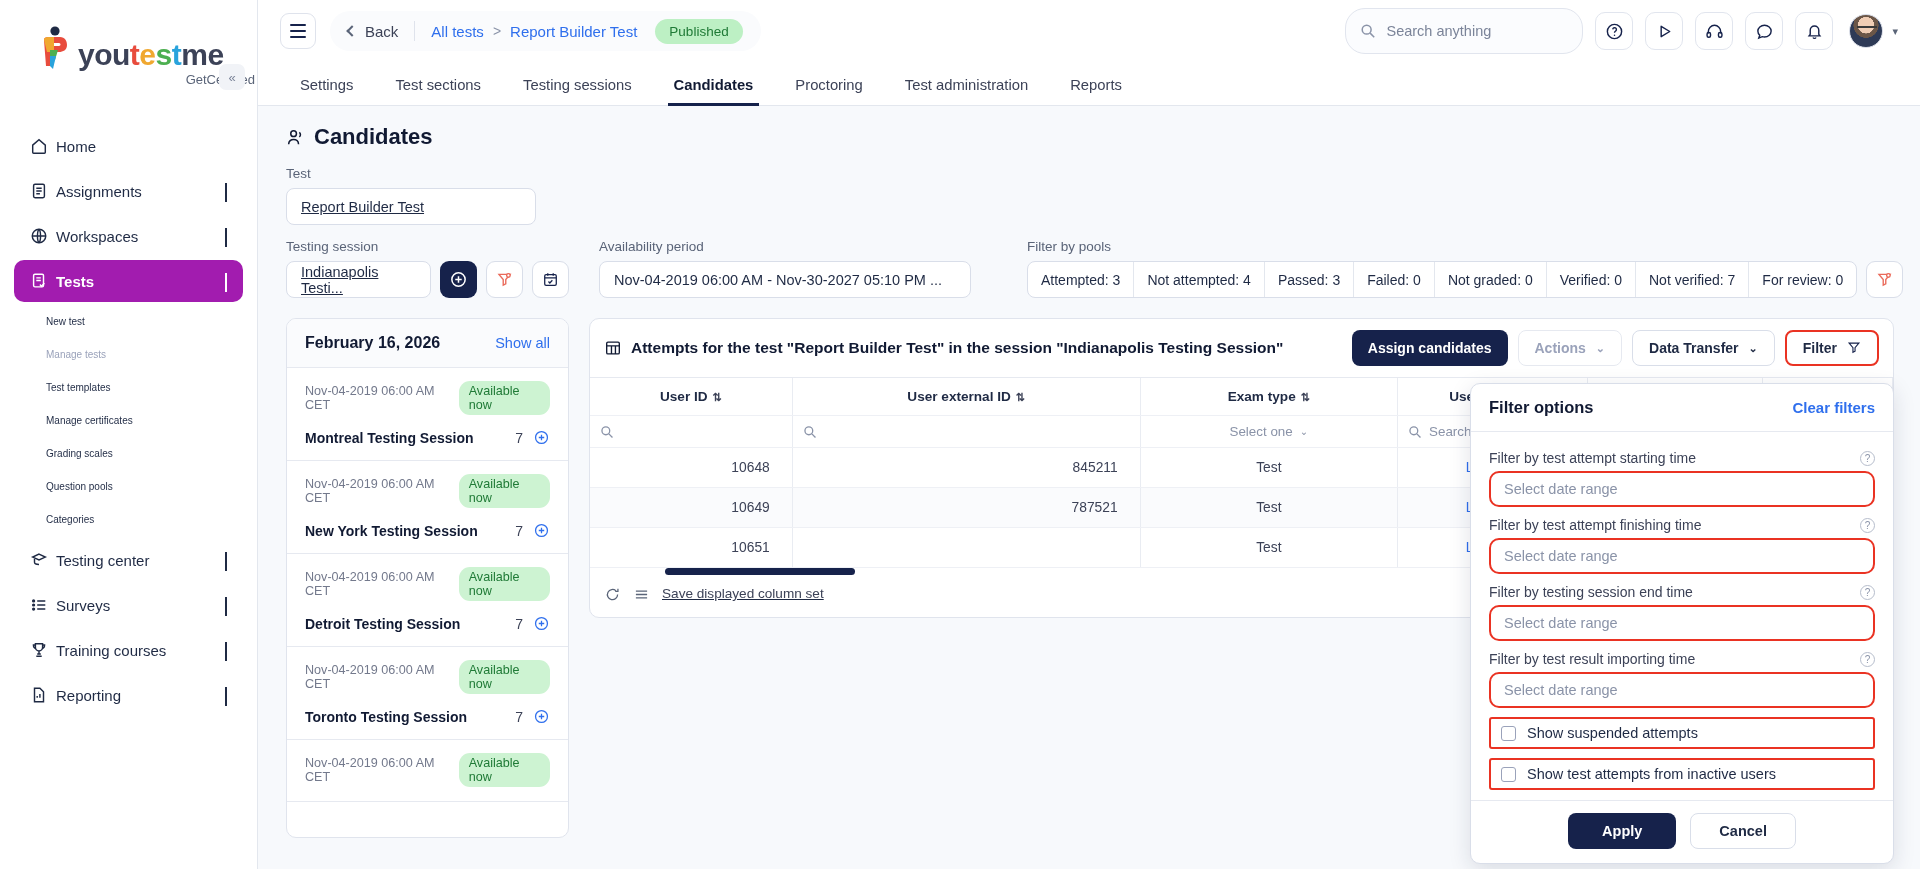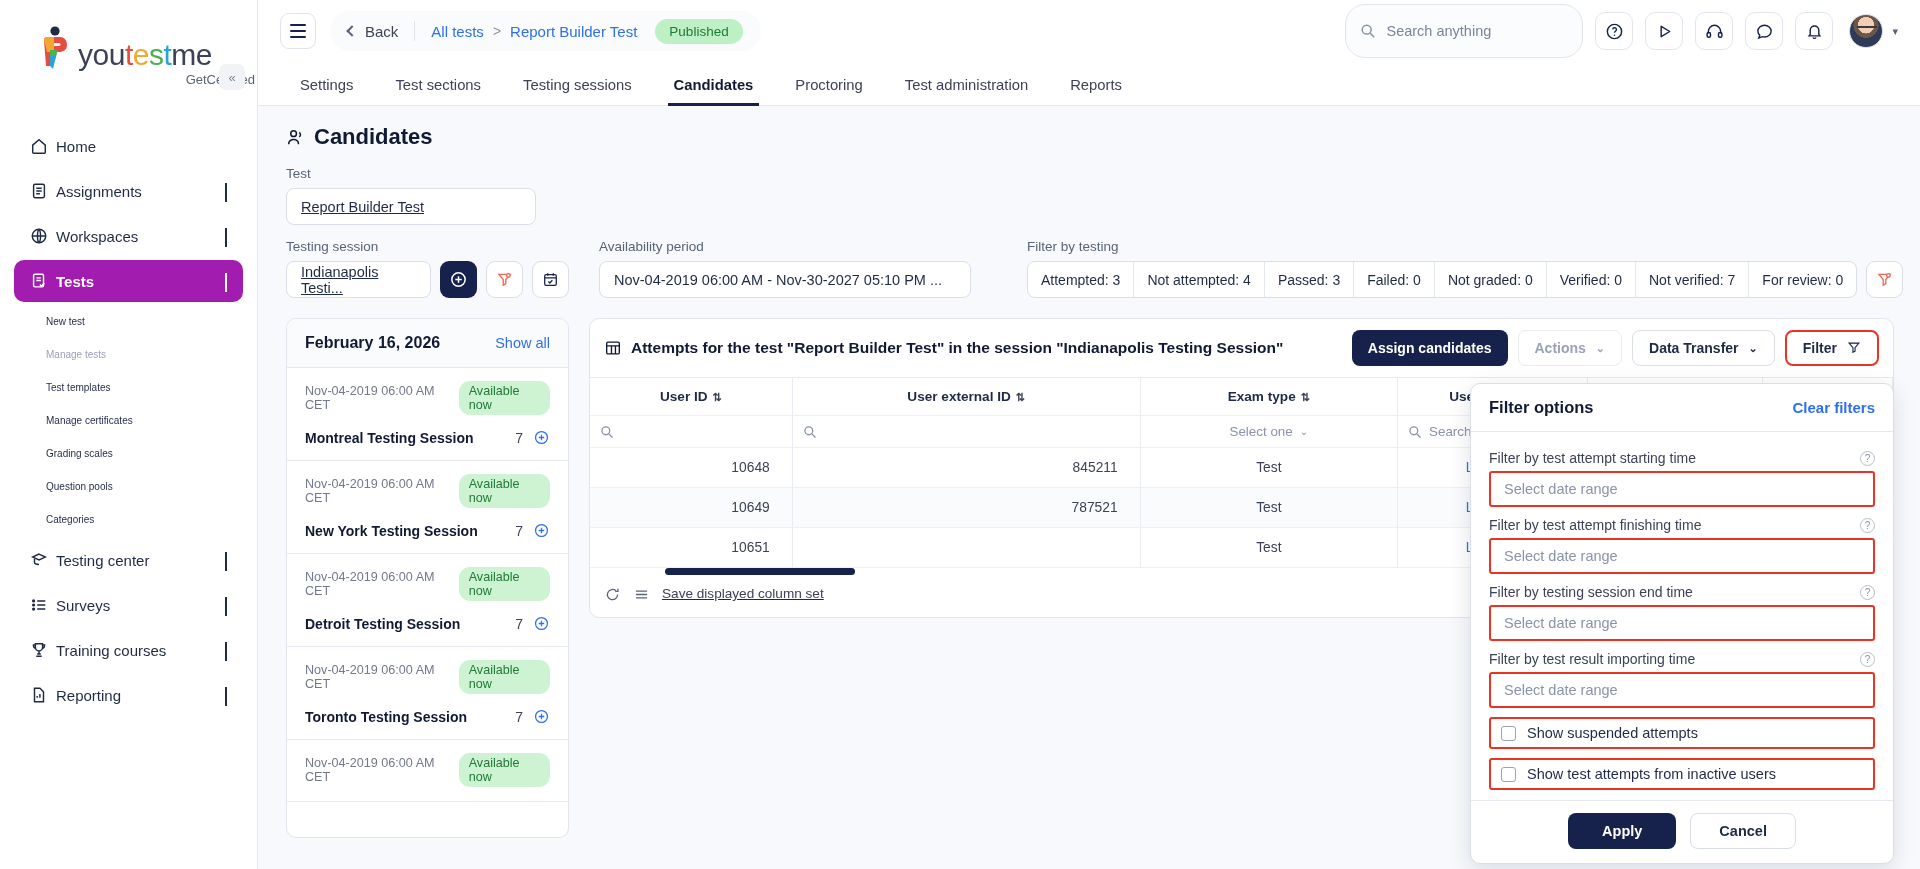--- a/index.html
+++ b/index.html
@@ -13,21 +13,21 @@
 
   
   .sidebar {
     width: 258px; height: 869px; background: #ffffff;
     border-right: 1px solid #e3e7ee; flex: 0 0 258px;
     position: relative; overflow: hidden;
   }
   .logo-wrap { padding: 26px 0 0 36px; position: relative; }
   .logo-row { display: flex; align-items: flex-end; }
   .logo-mark { width: 38px; height: 44px; position: relative; margin-right: 4px; }
-  .logo-text { font-size: 30px; font-weight: normal; letter-spacing: -0.5px; line-height: 1; }
+  .logo-text { font-size: 30px; font-weight: bold; letter-spacing: -0.5px; line-height: 1; }
   .logo-text .c2 { color: #e84c3d; }
   .logo-text .c3 { color: #f0a830; }
   .logo-text .c4 { color: #4caf50; }
   .logo-text .c5 { color: #29a3dc; }
   .logo-text .c6 { color: #3c4257; }
   .logo-sub { font-size: 13px; color: #5a6478; text-align: right; margin-top: 2px; padding-right: 2px; }
   .collapse-btn {
     position: absolute; right: 12px; top: 64px;
     width: 26px; height: 26px; border-radius: 7px;
     background: #f1f3f7; color: #7b8499;
@@ -67,21 +67,21 @@
   .hamburger span:nth-child(2) { width: 16px; }
   .crumbs { display: flex; align-items: center; margin-left: 14px; background: #fafbfd; border-radius: 22px; height: 40px; padding: 0 18px; }
   .crumb-back { display: flex; align-items: center; color: #3c4257; font-size: 15px; cursor: pointer; }
   .bk-chev { width: 8px; height: 8px; border-left: 2px solid #5a6478; border-bottom: 2px solid #5a6478; transform: rotate(45deg); margin-right: 9px; }
   .crumb-div { width: 1px; height: 20px; background: #dfe3ec; margin: 0 16px; }
   .crumb-link { color: #2f6fed; font-size: 15px; cursor: pointer; }
   .crumb-sep { color: #8a93a8; margin: 0 9px; font-size: 14px; }
   .badge-pub { background: #bdf0c4; color: #1f7a36; font-size: 13.5px; border-radius: 13px; padding: 5px 14px; margin-left: 18px; }
   .top-spacer { flex: 1; }
   .search-box {
-    width: 238px; height: 54px; border: 1px solid #e1e5ee; border-radius: 20px;
+    width: 238px; height: 46px; border: 1px solid #e1e5ee; border-radius: 20px;
     background: #fbfcfe; display: flex; align-items: center; padding: 0 14px; cursor: text;
   }
   .search-box .mag { margin-right: 10px; color: #8a93a8; display: flex; }
   .search-box .ph { color: #7b8499; font-size: 14.5px; }
   .ic-btn {
     width: 38px; height: 38px; border: 1px solid #e1e5ee; border-radius: 10px;
     display: flex; align-items: center; justify-content: center; margin-left: 12px;
     color: #16224b; background: #fff; cursor: pointer;
   }
   .avatar {
@@ -180,21 +180,21 @@
     background: #fff; border: 1px solid #d9dee9; border-radius: 10px;
     box-shadow: 0 6px 22px rgba(20,30,60,0.13); z-index: 50; overflow: hidden;
   }
   .fp-head { display: flex; align-items: center; justify-content: space-between; padding: 14px 18px; border-bottom: 1px solid #e6e9f0; }
   .fp-title { font-size: 16.5px; font-weight: bold; color: #111a33; }
   .fp-clear { font-size: 15px; color: #2f6fed; font-weight: bold; cursor: pointer; }
   .fp-body { padding: 8px 18px 10px; }
   .fp-lblrow { display: flex; align-items: center; justify-content: space-between; margin: 10px 0 5px; }
   .fp-lbl { font-size: 14px; color: #3c4257; }
   .q-ic { width: 15px; height: 15px; border-radius: 50%; border: 1px solid #b6bdcc; color: #8a93a8; font-size: 10px; display: flex; align-items: center; justify-content: center; cursor: pointer; }
-  .fp-input { height: 36px; border: 2px solid #ea3323; border-radius: 3px; display: flex; align-items: center; padding: 0 13px; font-size: 14.5px; color: #8a93a8; cursor: text; }
+  .fp-input { height: 36px; border: 2px solid #ea3323; border-radius: 10px; display: flex; align-items: center; padding: 0 13px; font-size: 14.5px; color: #8a93a8; cursor: text; }
   .fp-check { border: 2px solid #ea3323; border-radius: 3px; display: flex; align-items: center; padding: 6px 10px; margin-top: 9px; cursor: pointer; }
   .cbox { width: 15px; height: 15px; border: 1.5px solid #9aa2ba; border-radius: 3px; margin-right: 11px; background: #fff; flex: 0 0 15px; }
   .fp-check span { font-size: 14.5px; color: #1f2a44; }
   .fp-foot { display: flex; align-items: center; justify-content: center; padding: 12px 0 14px; border-top: 1px solid #e6e9f0; }
   .fp-apply { background: #16224b; color: #fff; font-weight: bold; font-size: 14.5px; border-radius: 8px; padding: 10px 34px; cursor: pointer; }
   .fp-cancel { border: 1px solid #d9dee9; color: #1f2a44; font-weight: bold; font-size: 14.5px; border-radius: 8px; padding: 9px 28px; margin-left: 14px; cursor: pointer; background: #fff; }
 </style>
 </head>
 <body>
 
@@ -469,21 +469,21 @@
         </div>
 
         <div class="fcol" style="align-self:flex-end;margin-left:4px;">
           <div class="flabel">Availability period</div>
           <div class="fbox" style="width:372px;">
             <span>Nov-04-2019 06:00 AM - Nov-30-2027 05:10 PM ...</span>
           </div>
         </div>
 
         <div class="fcol" style="align-self:flex-end;margin-left:30px;">
-          <div class="flabel">Filter by testing</div>
+          <div class="flabel">Filter by pools</div>
           <div style="display:flex;align-items:center;">
             <div class="status-strip">
               <div class="status-chip">Attempted: 3</div>
               <div class="status-chip">Not attempted: 4</div>
               <div class="status-chip">Passed: 3</div>
               <div class="status-chip">Failed: 0</div>
               <div class="status-chip">Not graded: 0</div>
               <div class="status-chip">Verified: 0</div>
               <div class="status-chip">Not verified: 7</div>
               <div class="status-chip">For review: 0</div>

